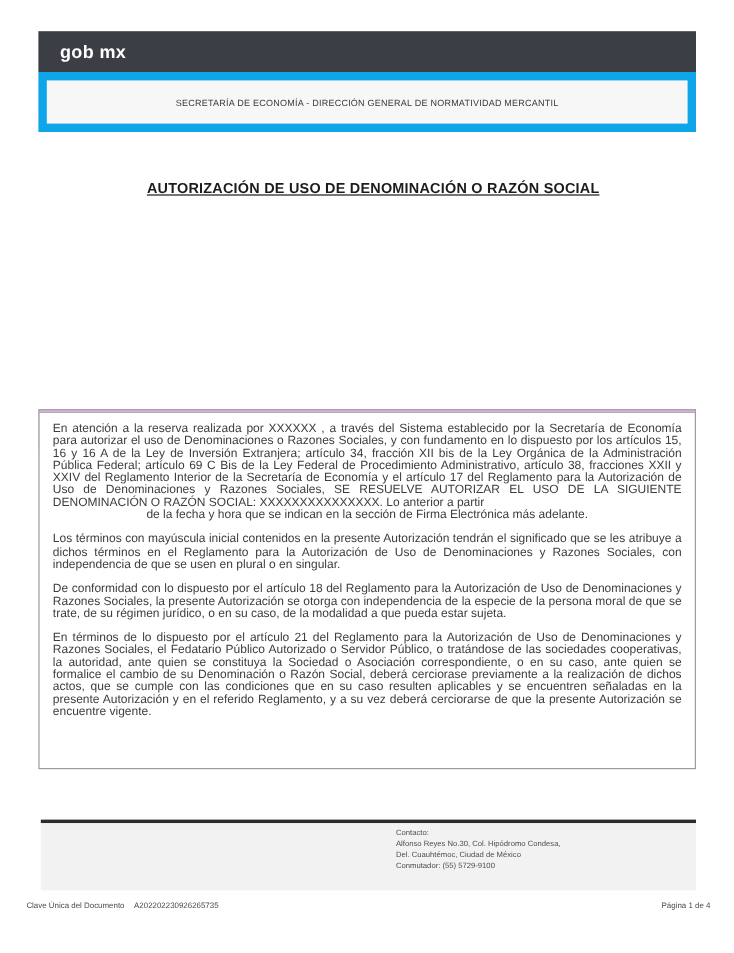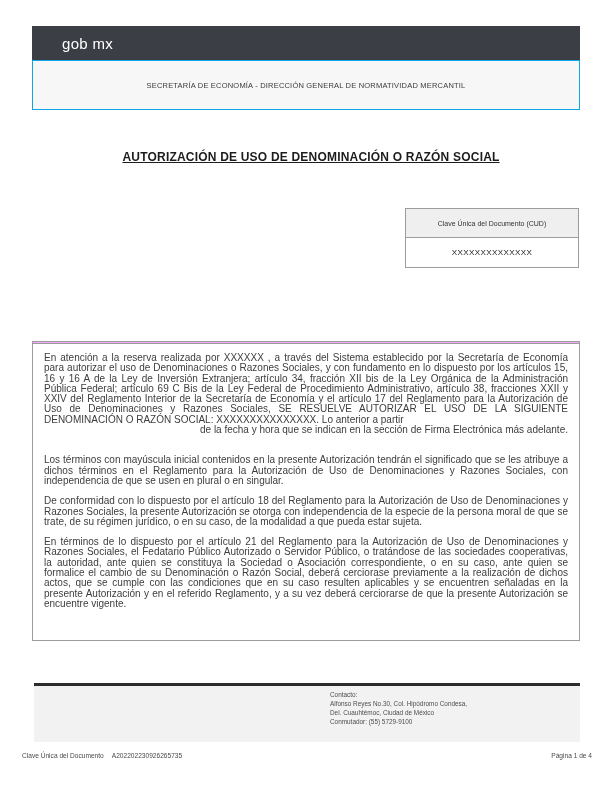--- a/index.html
+++ b/index.html
@@ -18,33 +18,33 @@
   .gov-header {
     position: absolute;
     left: 32px; top: 26px;
     width: 548px; height: 34px;
     background: #3b3e45;
     display: flex;
     align-items: center;
   }
   .gov-logo {
     color: #ffffff;
-    font-weight: normal;
+    font-weight: bold;
     font-size: 15px;
     letter-spacing: 0.3px;
-    padding-left: 30px;
+    padding-left: 18px;
   }
 
   
   .agency-bar {
     position: absolute;
     left: 32px; top: 60px;
     width: 548px; height: 50px;
     background: #f7f7f7;
-    border: 1px solid #0ea5e9;
+    border: 7px solid #0ea5e9;
     display: flex;
     align-items: center;
     justify-content: center;
   }
   .agency-text {
     font-size: 7.5px;
     color: #3a3a3a;
     letter-spacing: 0.2px;
   }
 
@@ -118,22 +118,22 @@
   }
   .body-box p {
     font-size: 10px;
     line-height: 10.3px;
     color: #3d3d3d;
     text-align: justify;
     margin-bottom: 10px;
   }
   .body-box p.cont {
     margin-top: -10px;
-    margin-bottom: 20px;
-    text-align: right;
+    margin-bottom: 10px;
+    text-align: center;
   }
 
   
   .footer-rule {
     position: absolute;
     left: 34px; top: 683px;
     width: 546px; height: 3px;
     background: #2d2d2d;
   }
   .contact-band {
@@ -170,24 +170,20 @@
   <div class="gov-header">
     <span class="gov-logo">gob mx</span>
   </div>
 
   <div class="agency-bar">
     <span class="agency-text">SECRETARÍA DE ECONOMÍA - DIRECCIÓN GENERAL DE NORMATIVIDAD MERCANTIL</span>
   </div>
 
   <div class="doc-title">AUTORIZACIÓN DE USO DE DENOMINACIÓN O RAZÓN SOCIAL</div>
 
-  <div class="cud-box">
-    <div class="cud-label">Clave Única del Documento (CUD)</div>
-    <div class="cud-value">XXXXXXXXXXXXXX</div>
-  </div>
 
   <div class="section-bar">Resolución</div>
 
   <div class="body-box">
     <p>En atención a la reserva realizada por XXXXXX , a través del Sistema establecido por la Secretaría de Economía para autorizar el uso de Denominaciones o Razones Sociales, y con fundamento en lo dispuesto por los artículos 15, 16 y 16 A de la Ley de Inversión Extranjera; artículo 34, fracción XII bis de la Ley Orgánica de la Administración Pública Federal; artículo 69 C Bis de la Ley Federal de Procedimiento Administrativo, artículo 38, fracciones XXII y XXIV del Reglamento Interior de la Secretaría de Economía y el artículo 17 del Reglamento para la Autorización de Uso de Denominaciones y Razones Sociales, SE RESUELVE AUTORIZAR EL USO DE LA SIGUIENTE DENOMINACIÓN O RAZÓN SOCIAL: XXXXXXXXXXXXXXX. Lo anterior a partir</p>
     <p class="cont">de la fecha y hora que se indican en la sección de Firma Electrónica más adelante.</p>
     <p>Los términos con mayúscula inicial contenidos en la presente Autorización tendrán el significado que se les atribuye a dichos términos en el Reglamento para la Autorización de Uso de Denominaciones y Razones Sociales, con independencia de que se usen en plural o en singular.</p>
     <p>De conformidad con lo dispuesto por el artículo 18 del Reglamento para la Autorización de Uso de Denominaciones y Razones Sociales, la presente Autorización se otorga con independencia de la especie de la persona moral de que se trate, de su régimen jurídico, o en su caso, de la modalidad a que pueda estar sujeta.</p>
     <p>En términos de lo dispuesto por el artículo 21 del Reglamento para la Autorización de Uso de Denominaciones y Razones Sociales, el Fedatario Público Autorizado o Servidor Público, o tratándose de las sociedades cooperativas, la autoridad, ante quien se constituya la Sociedad o Asociación correspondiente, o en su caso, ante quien se formalice el cambio de su Denominación o Razón Social, deberá cerciorase previamente a la realización de dichos actos, que se cumple con las condiciones que en su caso resulten aplicables y se encuentren señaladas en la presente Autorización y en el referido Reglamento, y a su vez deberá cerciorarse de que la presente Autorización se encuentre vigente.</p>
   </div>

